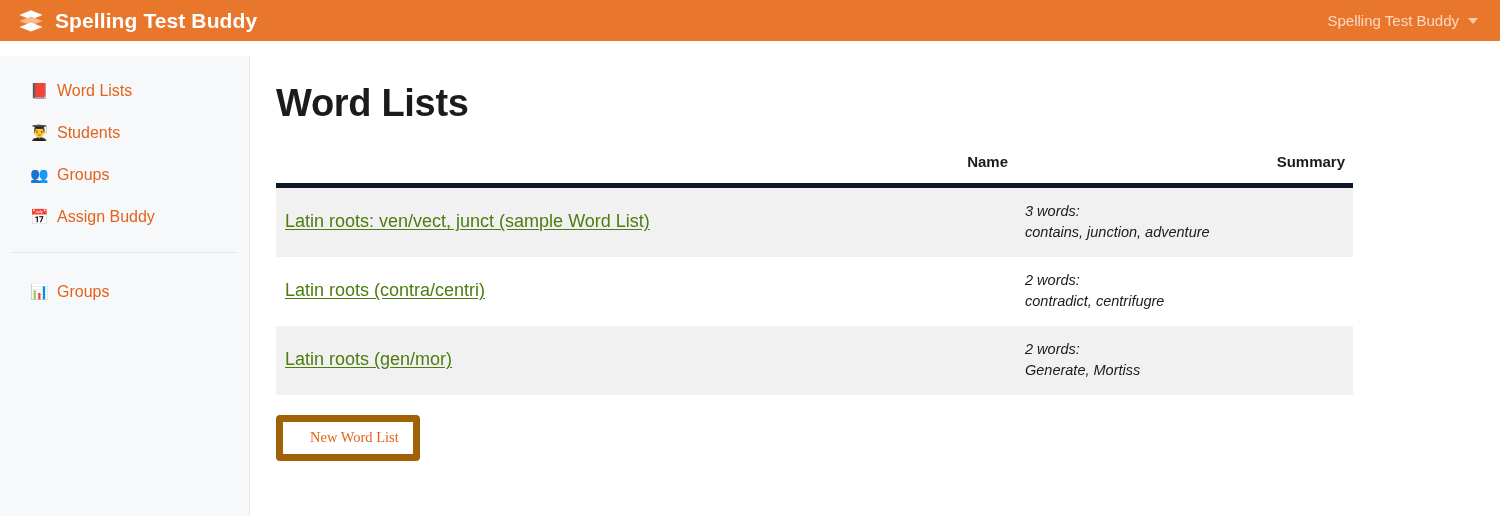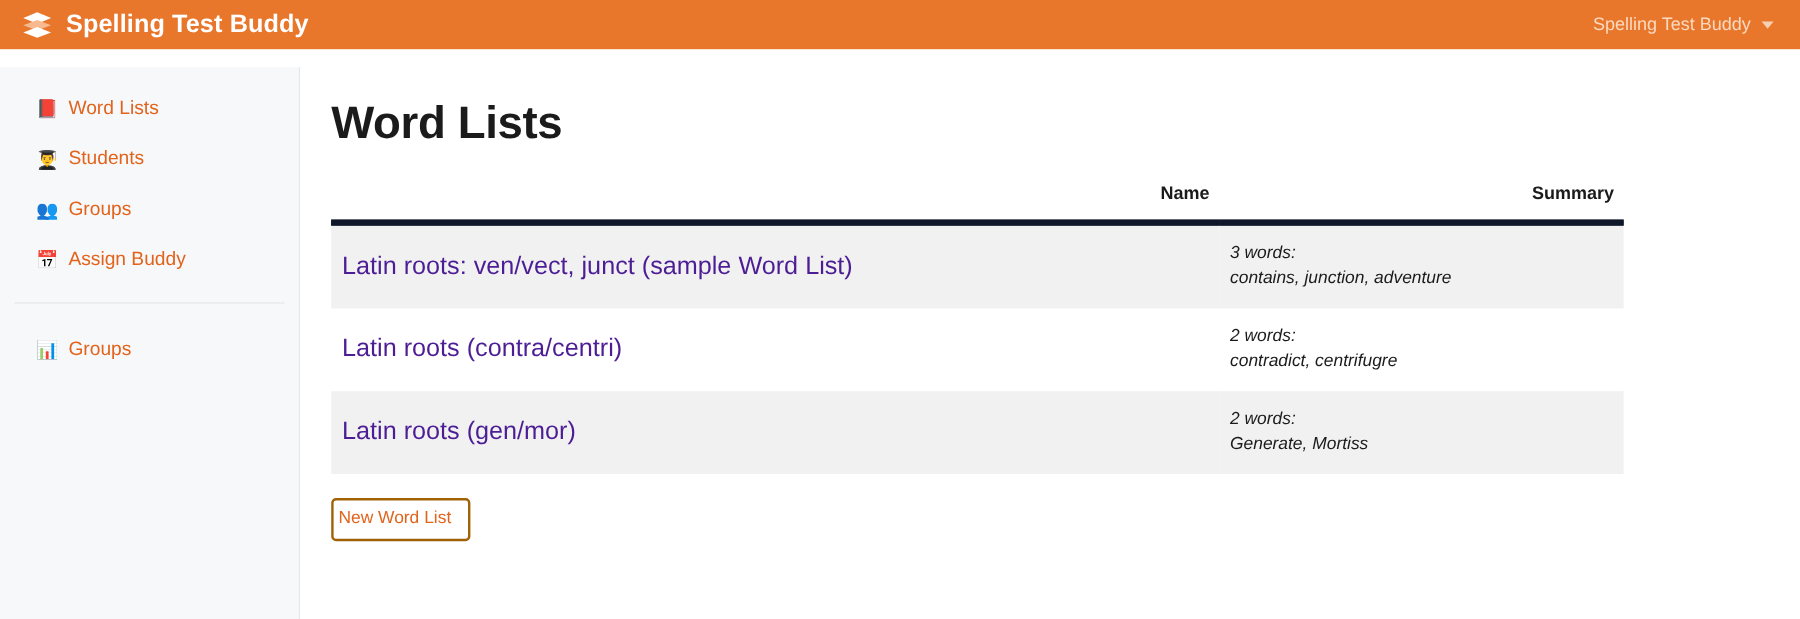--- a/index.html
+++ b/index.html
@@ -142,22 +142,23 @@
   th.col-summary { width: 337px; }
 
   table.listing td {
     vertical-align: middle;
     padding: 13px 8px 14px 9px;
     height: 68px;
   }
   tr.striped td { background: #f1f1f1; }
 
   .list-link {
-    color: #4c1d95;
-    font-size: 21px;
+    color: #4d7c0f;
+    font-size: 18px;
+    text-decoration: underline;
     text-underline-offset: 2px;
     cursor: pointer;
     white-space: nowrap;
   }
   .summary-count {
     font-size: 14.5px;
     color: #1b1b1b;
     line-height: 1.45;
     font-style: italic;
   }
@@ -165,27 +166,27 @@
     font-size: 14.5px;
     color: #1b1b1b;
     font-style: italic;
     line-height: 1.45;
   }
 
   .new-btn {
     margin-top: 20px;
     display: inline-block;
     background: #ffffff;
-    border: 2px solid #a16207;
+    border: 7px solid #a16207;
     border-radius: 4px;
     color: #e2631c;
     font-size: 14.5px;
-    padding: 7px 14px 8px 4px;
+    padding: 7px 14px 8px 27px;
     cursor: pointer;
-    font-family: Liberation Sans, sans-serif;
+    font-family: Liberation Serif, serif;
     line-height: 1.2;
   }
 </style>
 </head>
 <body>
 
 <div class="topbar">
   <div class="brand">
     <svg class="brand-logo" viewBox="0 0 26 24" aria-hidden="true">
       <path d="M13 1.2 L24.6 6.0 L13 10.8 L1.4 6.0 Z" fill="#ffffff"></path>

